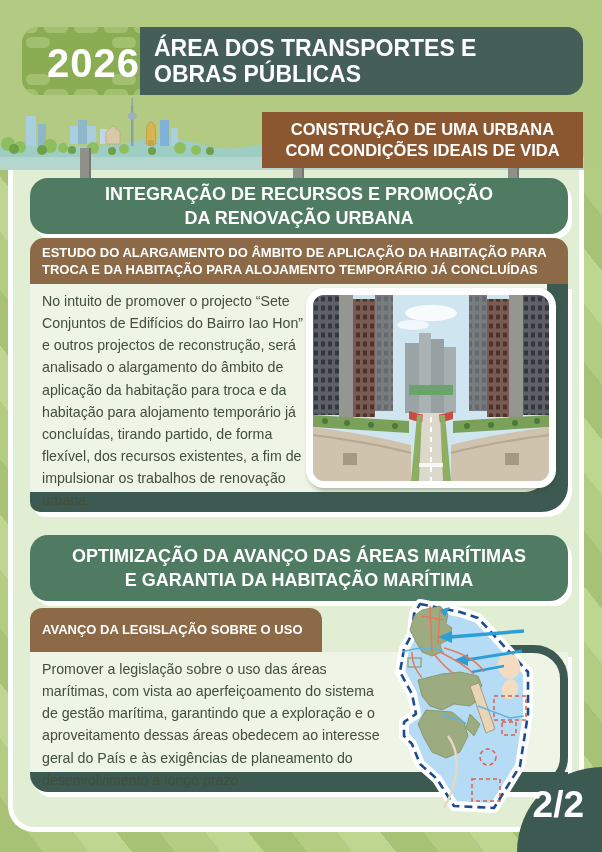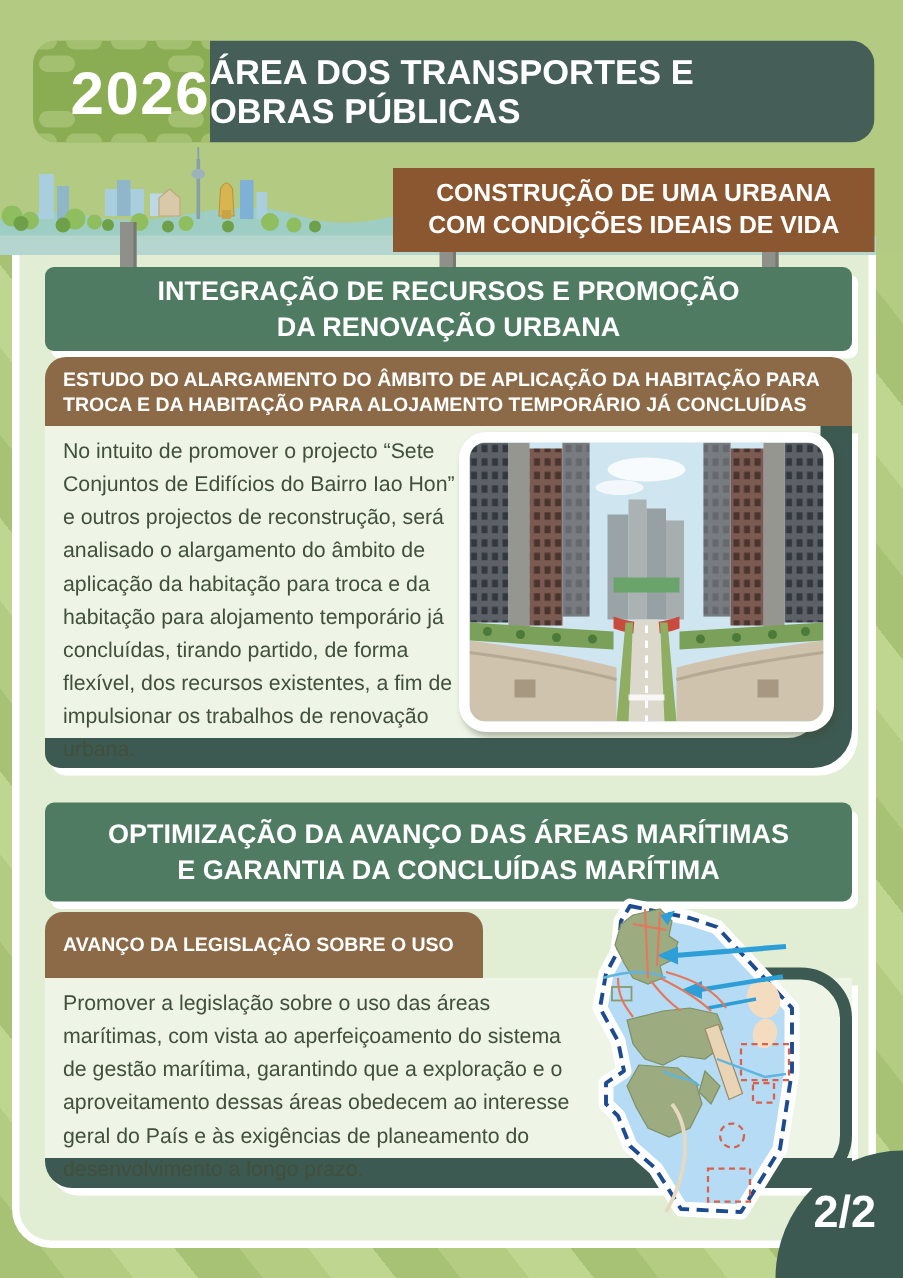--- a/index.html
+++ b/index.html
@@ -15,46 +15,46 @@
          border:5px solid #ffffff;border-top:none;border-radius:4px 4px 30px 26px;z-index:2;}
   .water-band{left:0;top:157px;width:584px;height:13px;background:#b5d6cf;z-index:3;}
   .post{width:9px;background:#8f9089;border-right:2px solid #777871;z-index:4;}
   
   .header{left:22px;top:27px;width:561px;height:68px;border-radius:16px;overflow:hidden;
           display:flex;z-index:5;}
   .year-box{width:118px;height:68px;background:#8aac52;position:relative;flex:0 0 auto;}
   .year-box .year{position:absolute;left:0;right:0;top:14px;text-align:right;
           font-size:40px;font-weight:700;color:#ffffff;letter-spacing:1px;z-index:2;}
   .title-box{flex:1;background:#455f58;color:#fff;display:flex;flex-direction:column;
-          justify-content:center;padding-left:0;font-weight:700;font-size:23px;line-height:1.15;}
+          justify-content:center;padding-left:14px;font-weight:700;font-size:23px;line-height:1.15;}
   
   .tagline{left:262px;top:112px;width:321px;height:56px;background:#8a5731;color:#fff;
           display:flex;flex-direction:column;justify-content:center;text-align:center;
           font-weight:700;font-size:16.5px;line-height:1.28;z-index:5;}
   
-  .gbanner{left:30px;width:538px;background:#4e7b62;color:#fff;border-radius:6px;
+  .gbanner{left:30px;width:538px;background:#4e7b62;color:#fff;border-radius:18px;
           box-shadow:4px 5px 0 #ffffff;display:flex;flex-direction:column;justify-content:center;
           text-align:center;font-weight:700;font-size:18px;line-height:1.35;z-index:5;}
   
   .card-header{left:30px;background:#8c6a47;color:#fff;border-radius:14px 14px 0 0;
           display:flex;flex-direction:column;justify-content:center;padding-left:12px;
           font-weight:700;font-size:13px;line-height:1.32;z-index:5;}
   .card-teal{background:#3d5a52;box-shadow:4px 5px 0 #ffffff;z-index:5;}
   .card-white{background:#eef5e6;z-index:6;}
   .body-text{color:#414f3c;font-size:14.2px;line-height:1.56;z-index:7;}
   
   .photo{left:306px;top:288px;width:236px;height:186px;border:7px solid #ffffff;border-radius:18px;
          overflow:hidden;box-shadow:2px 3px 4px rgba(60,70,50,.35);z-index:8;background:#cfe5f0;}
   
   .ring{left:452px;top:645px;width:100px;height:130px;border:8px solid #3d5a52;
         border-radius:34px;z-index:6;}
   .map{left:382px;top:594px;width:158px;height:240px;z-index:7;}
   .badge-circle{right:-85px;bottom:-85px;width:170px;height:170px;border-radius:50%;
         background:#3c5a52;z-index:9;}
-  .badge-text{right:18px;bottom:26px;color:#fff;font-weight:700;font-size:30px;z-index:10;}
+  .badge-text{right:18px;bottom:26px;color:#fff;font-weight:700;font-size:37px;z-index:10;}
   .l{display:block;}
 </style>
 </head>
 <body>
 
 <div class="abs top-band"></div>
 <div class="abs panel"></div>
 
 <svg class="abs" style="left:0;top:96px;z-index:3;" width="270" height="62" viewBox="0 0 270 62">
   <path d="M0,50 Q30,42 60,48 T130,46 T200,48 T270,46 L270,62 L0,62 Z" fill="#9ecdc3"></path>
@@ -207,21 +207,21 @@
     <polygon points="138,186 130,186 127,120 132,120" fill="#8fae62"></polygon>
     <g stroke="#ffffff" stroke-width="2" stroke-dasharray="5 5">
       <line x1="118" y1="122" x2="118" y2="186"></line>
     </g>
     <rect x="106" y="168" width="24" height="4" fill="#ffffff" opacity="0.8"></rect>
   </svg>
 </div>
 
 <div class="abs gbanner" style="top:535px;height:66px;">
   <span class="l">OPTIMIZAÇÃO DA AVANÇO DAS ÁREAS MARÍTIMAS</span>
-  <span class="l">E GARANTIA DA CONCLUÍDAS MARÍTIMA</span>
+  <span class="l">E GARANTIA DA HABITAÇÃO MARÍTIMA</span>
 </div>
 
 <div class="abs card-header" style="top:608px;width:280px;height:44px;border-radius:12px 12px 0 0;">
   <span class="l">AVANÇO DA LEGISLAÇÃO SOBRE O USO</span>
 </div>
 <div class="abs card-teal" style="left:30px;top:652px;width:538px;height:140px;border-radius:0 0 18px 18px;"></div>
 <div class="abs card-white" style="left:30px;top:652px;width:538px;height:120px;"></div>
 <div class="abs body-text" style="left:42px;top:658px;width:348px;">Promover a legislação sobre o uso das áreas marítimas, com vista ao aperfeiçoamento do sistema de gestão marítima, garantindo que a exploração e o aproveitamento dessas áreas obedecem ao interesse geral do País e às exigências de planeamento do desenvolvimento a longo prazo.</div>
 
 <div class="abs ring"></div>

